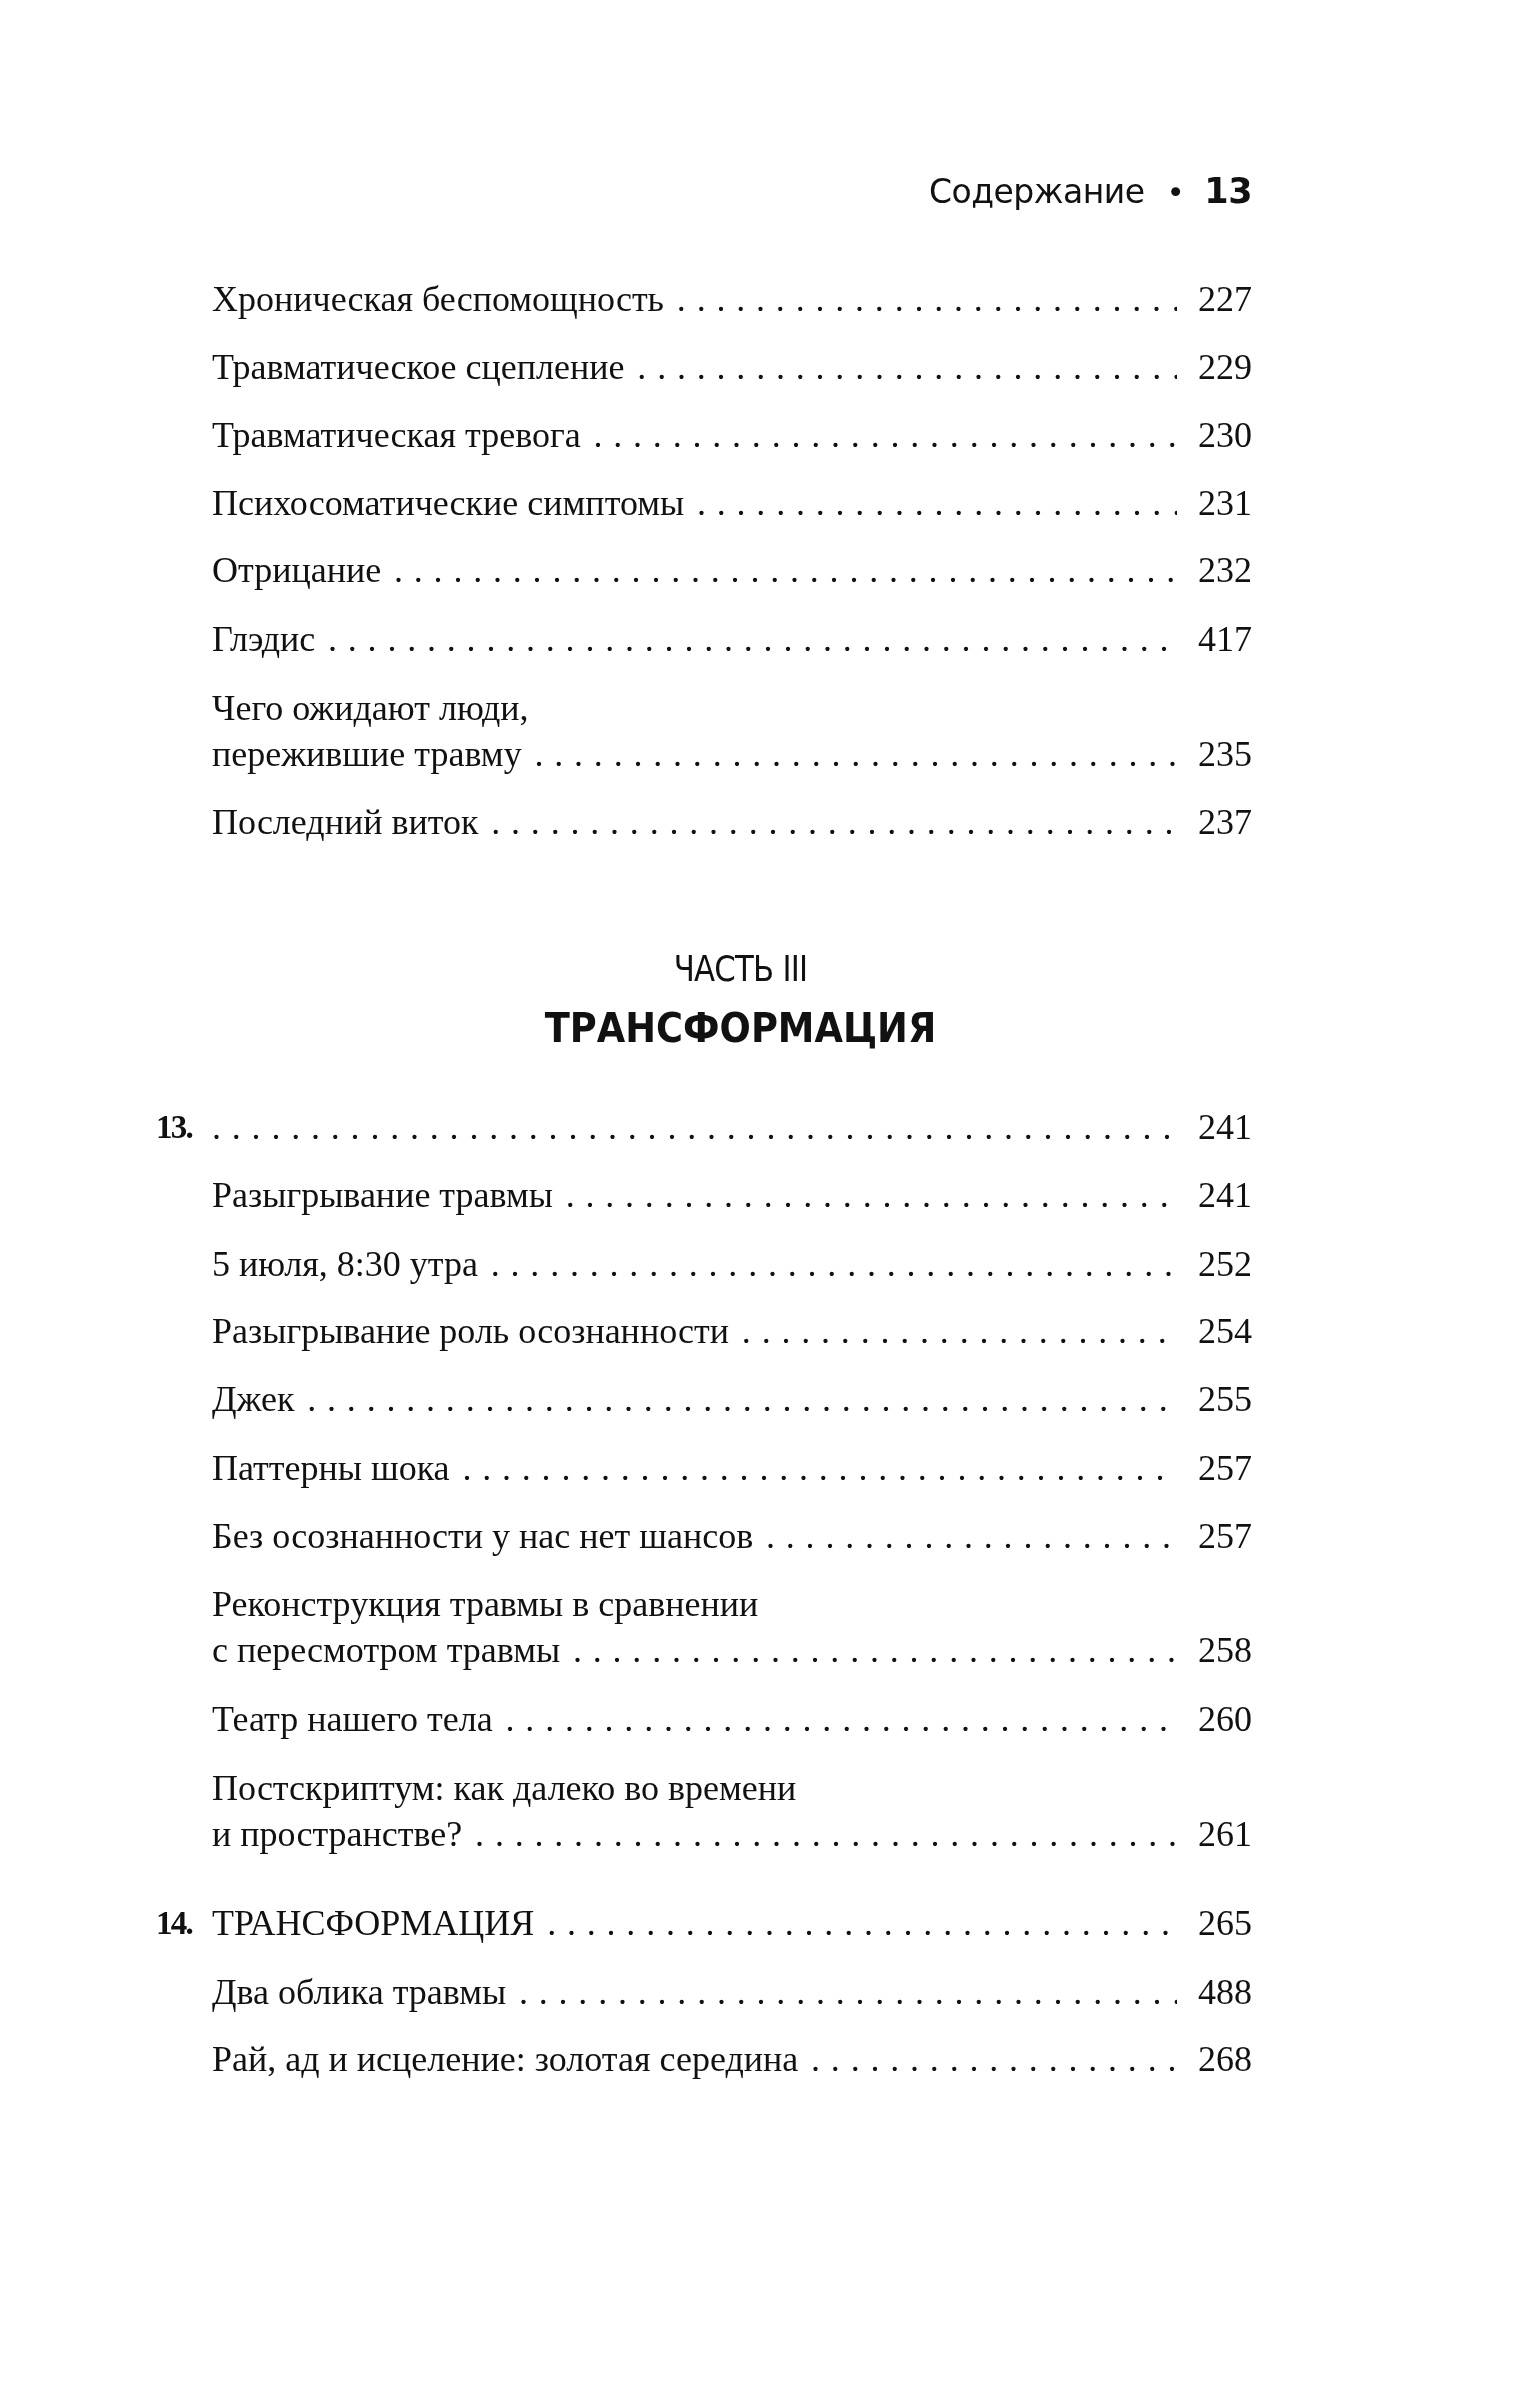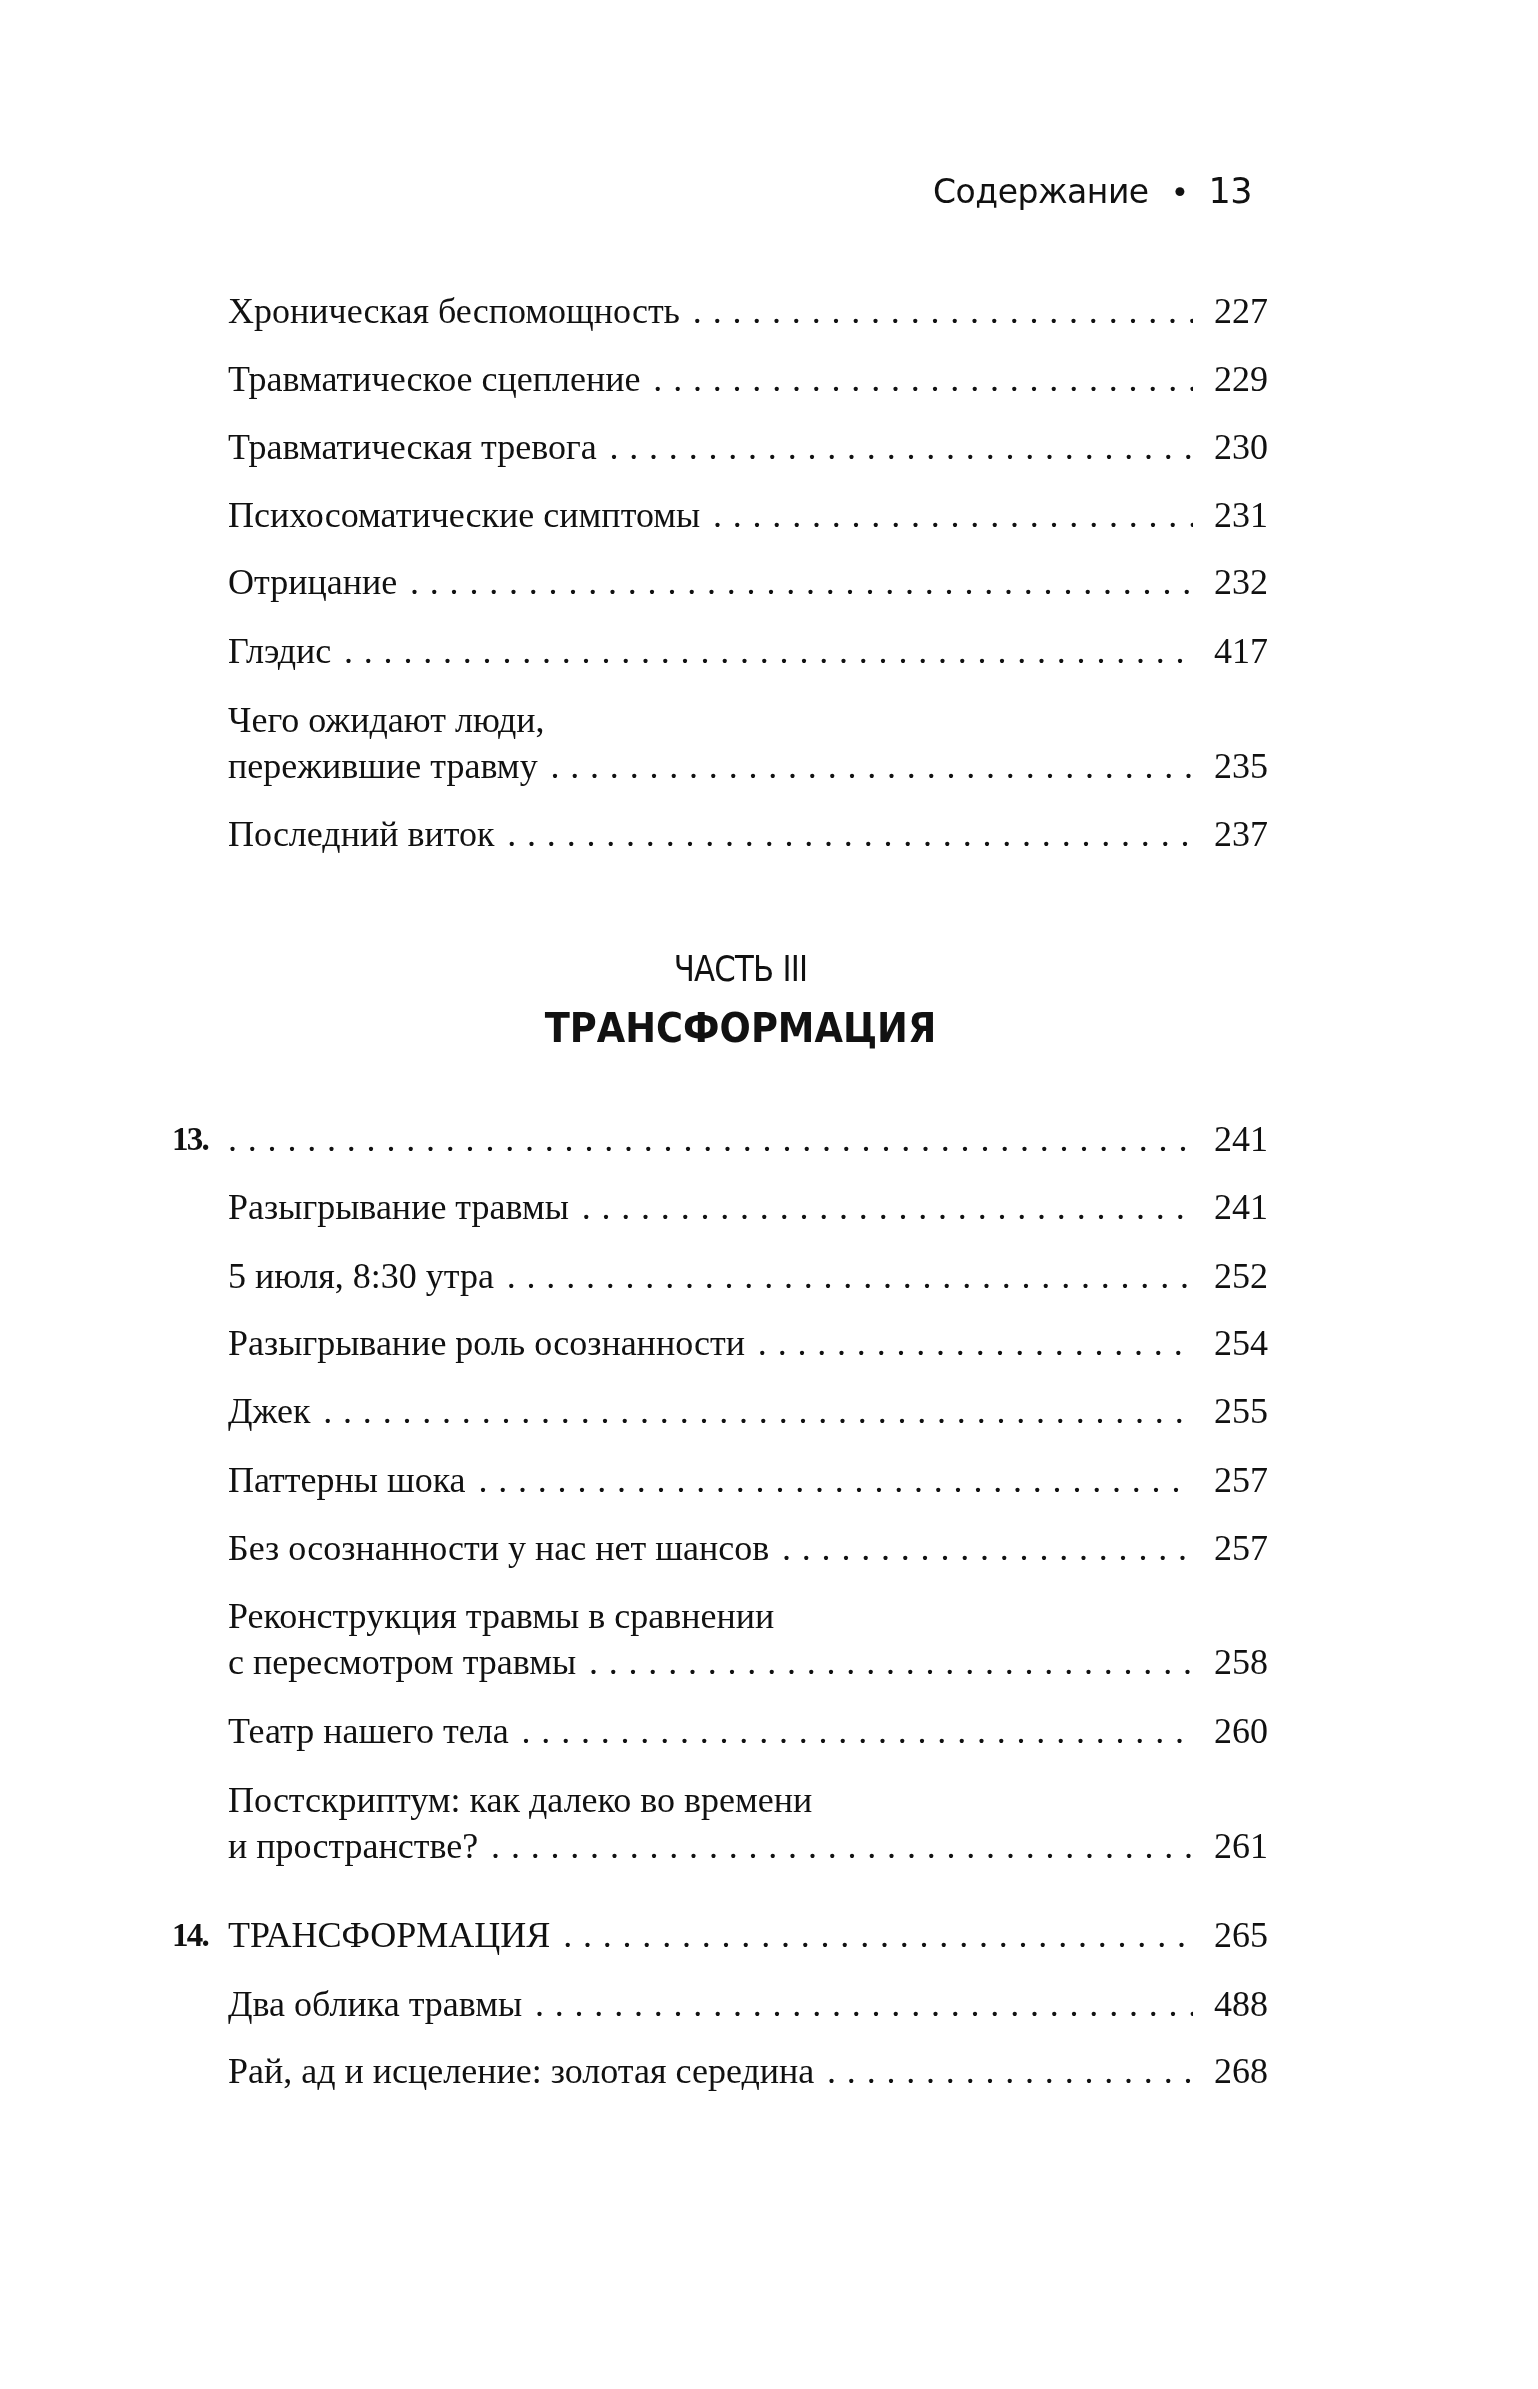--- a/index.html
+++ b/index.html
@@ -24,38 +24,37 @@
       color: #111;
       white-space: nowrap;
     }
     .running-head .bullet {
       display: inline-block;
       margin: 0 20px 0 22px;
       font-size: 31px;
     }
     .running-head .folio {
       font-family: "DejaVu Sans", sans-serif;
-      font-weight: normal;
+      font-weight: bold;
       font-size: 35px;
     }
     .toc {
       position: absolute;
       left: 0;
       top: 0;
       width: 1539px;
     }
     .row {
       position: absolute;
-      left: 228px;
+      left: 212px;
       width: 1040px;
       font-family: "Liberation Serif", serif;
       font-size: 36px;
       line-height: 46px;
       color: #111;
-      margin-top: 12px;
     }
     .row .line {
       display: flex;
       align-items: baseline;
       height: 46px;
       white-space: nowrap;
     }
     .row .title {
       flex: 0 0 auto;
       padding-right: 12.8px;

